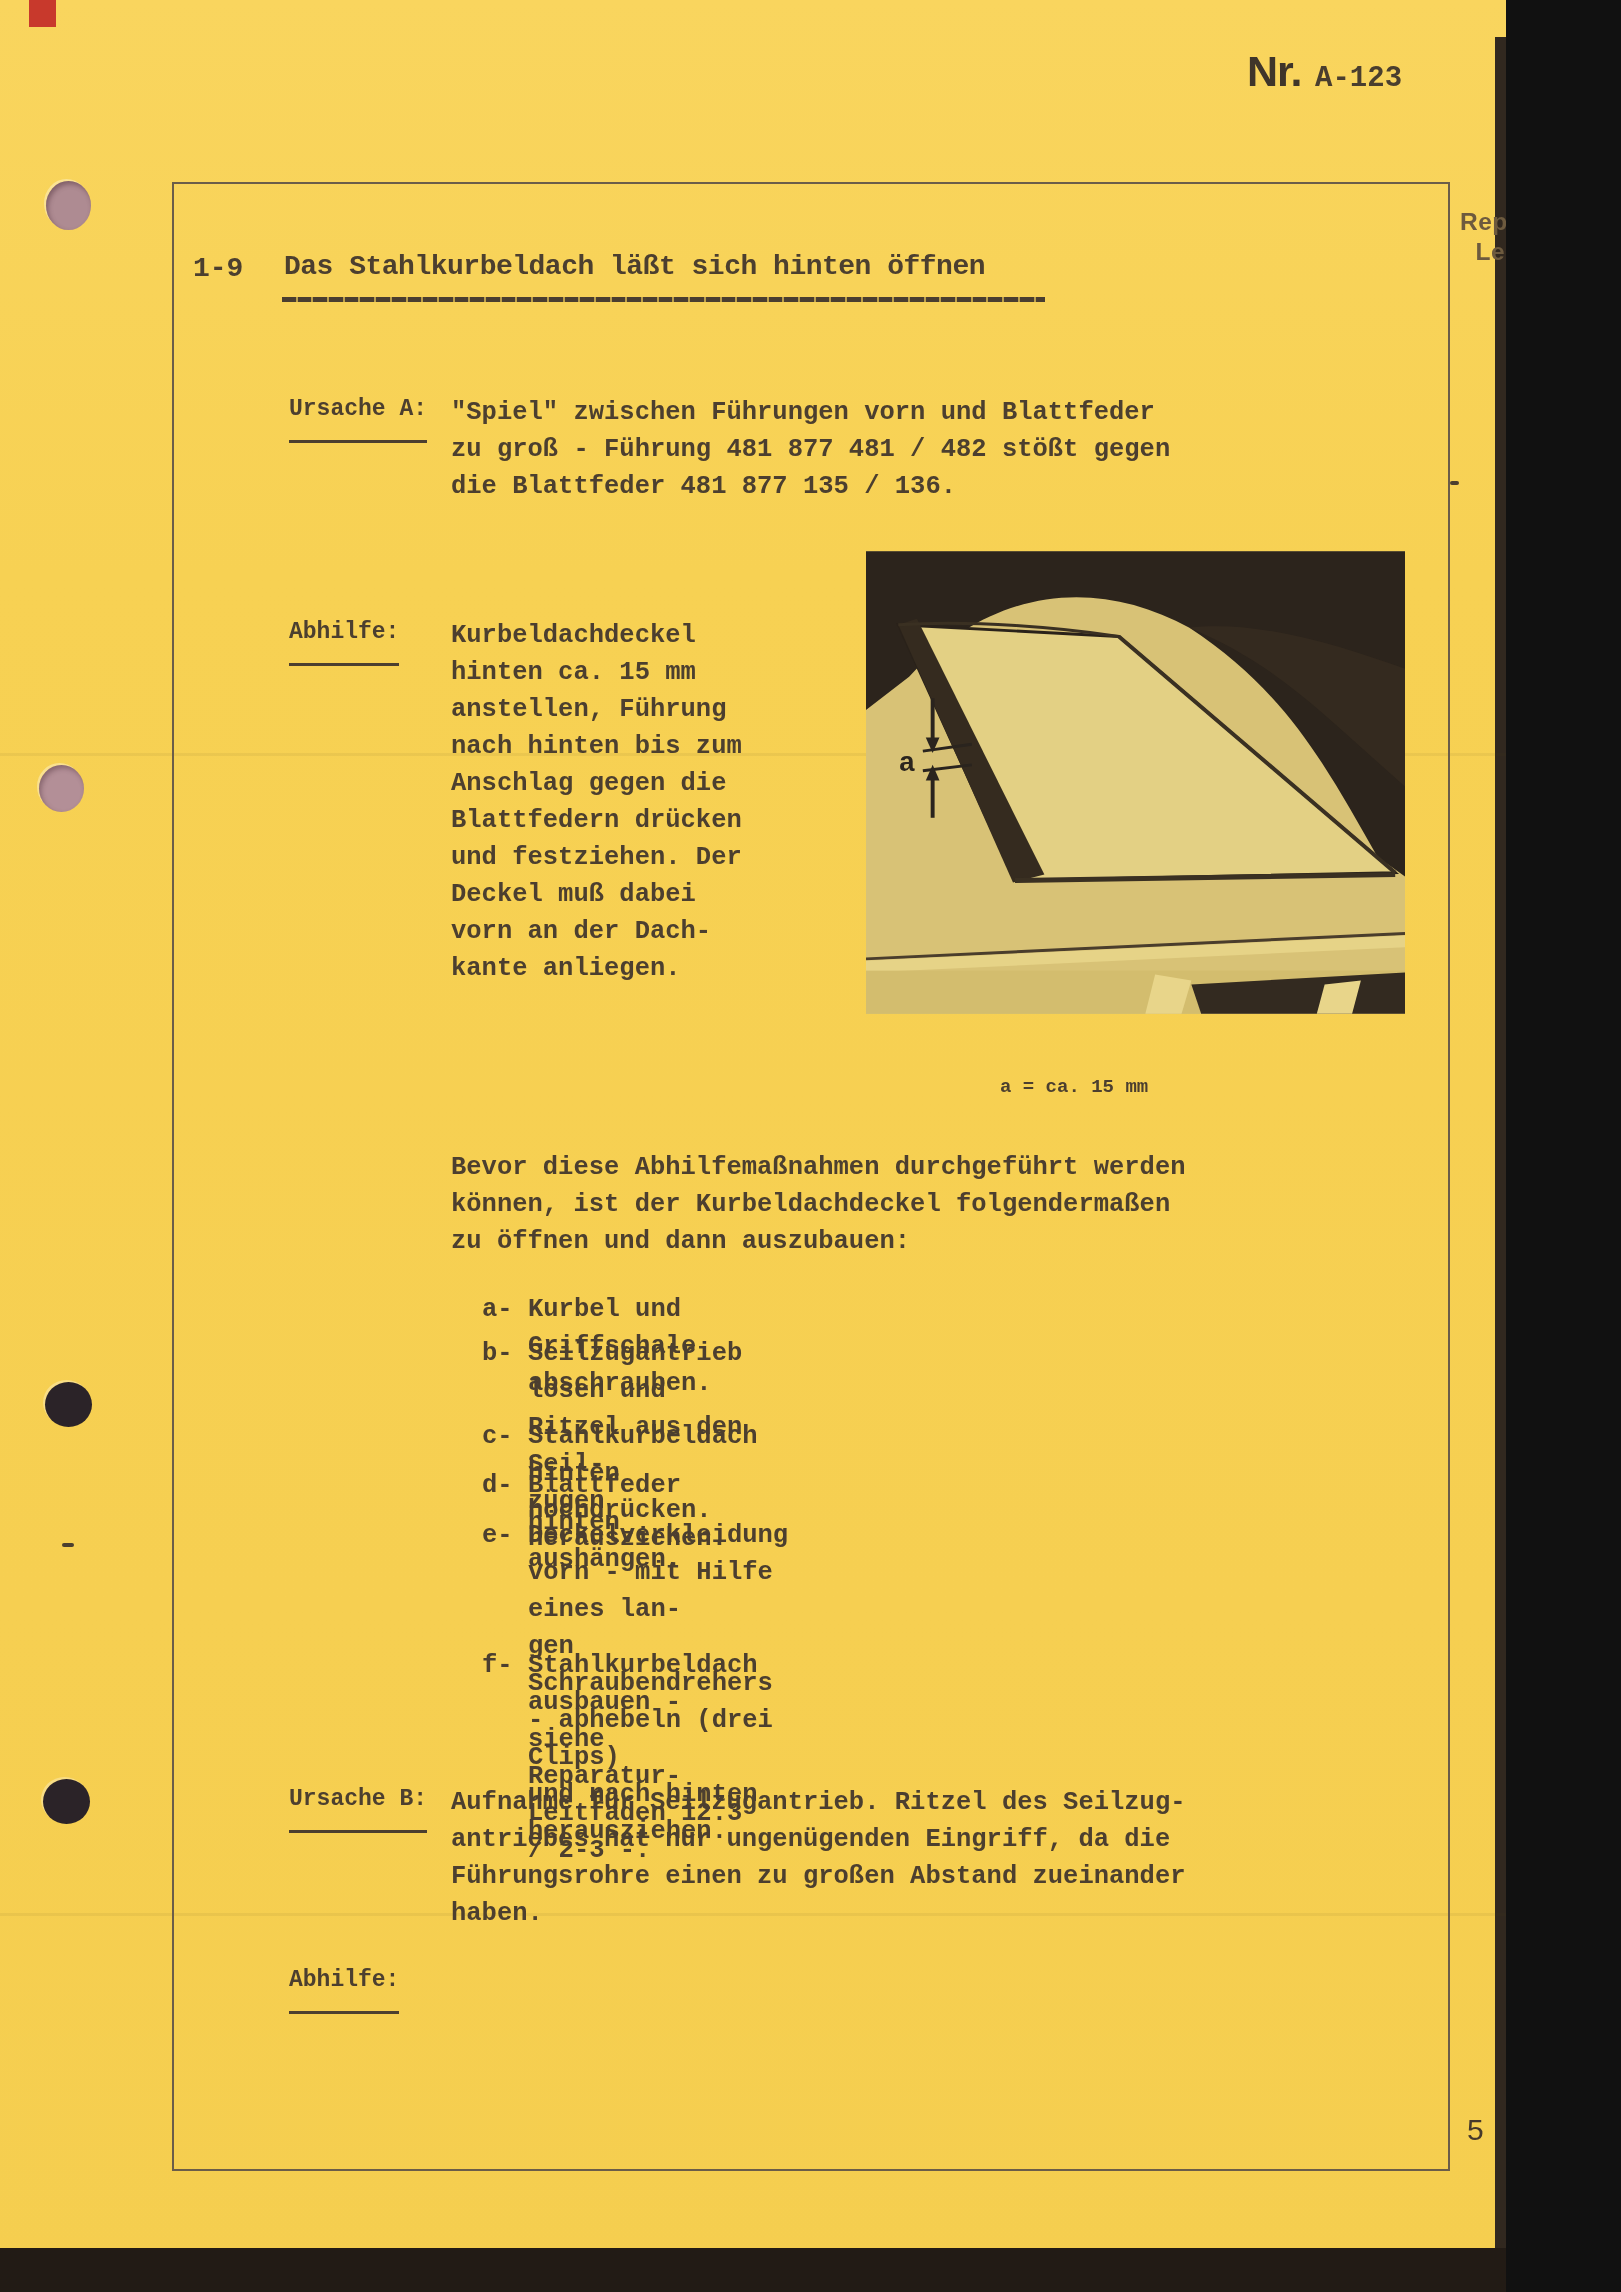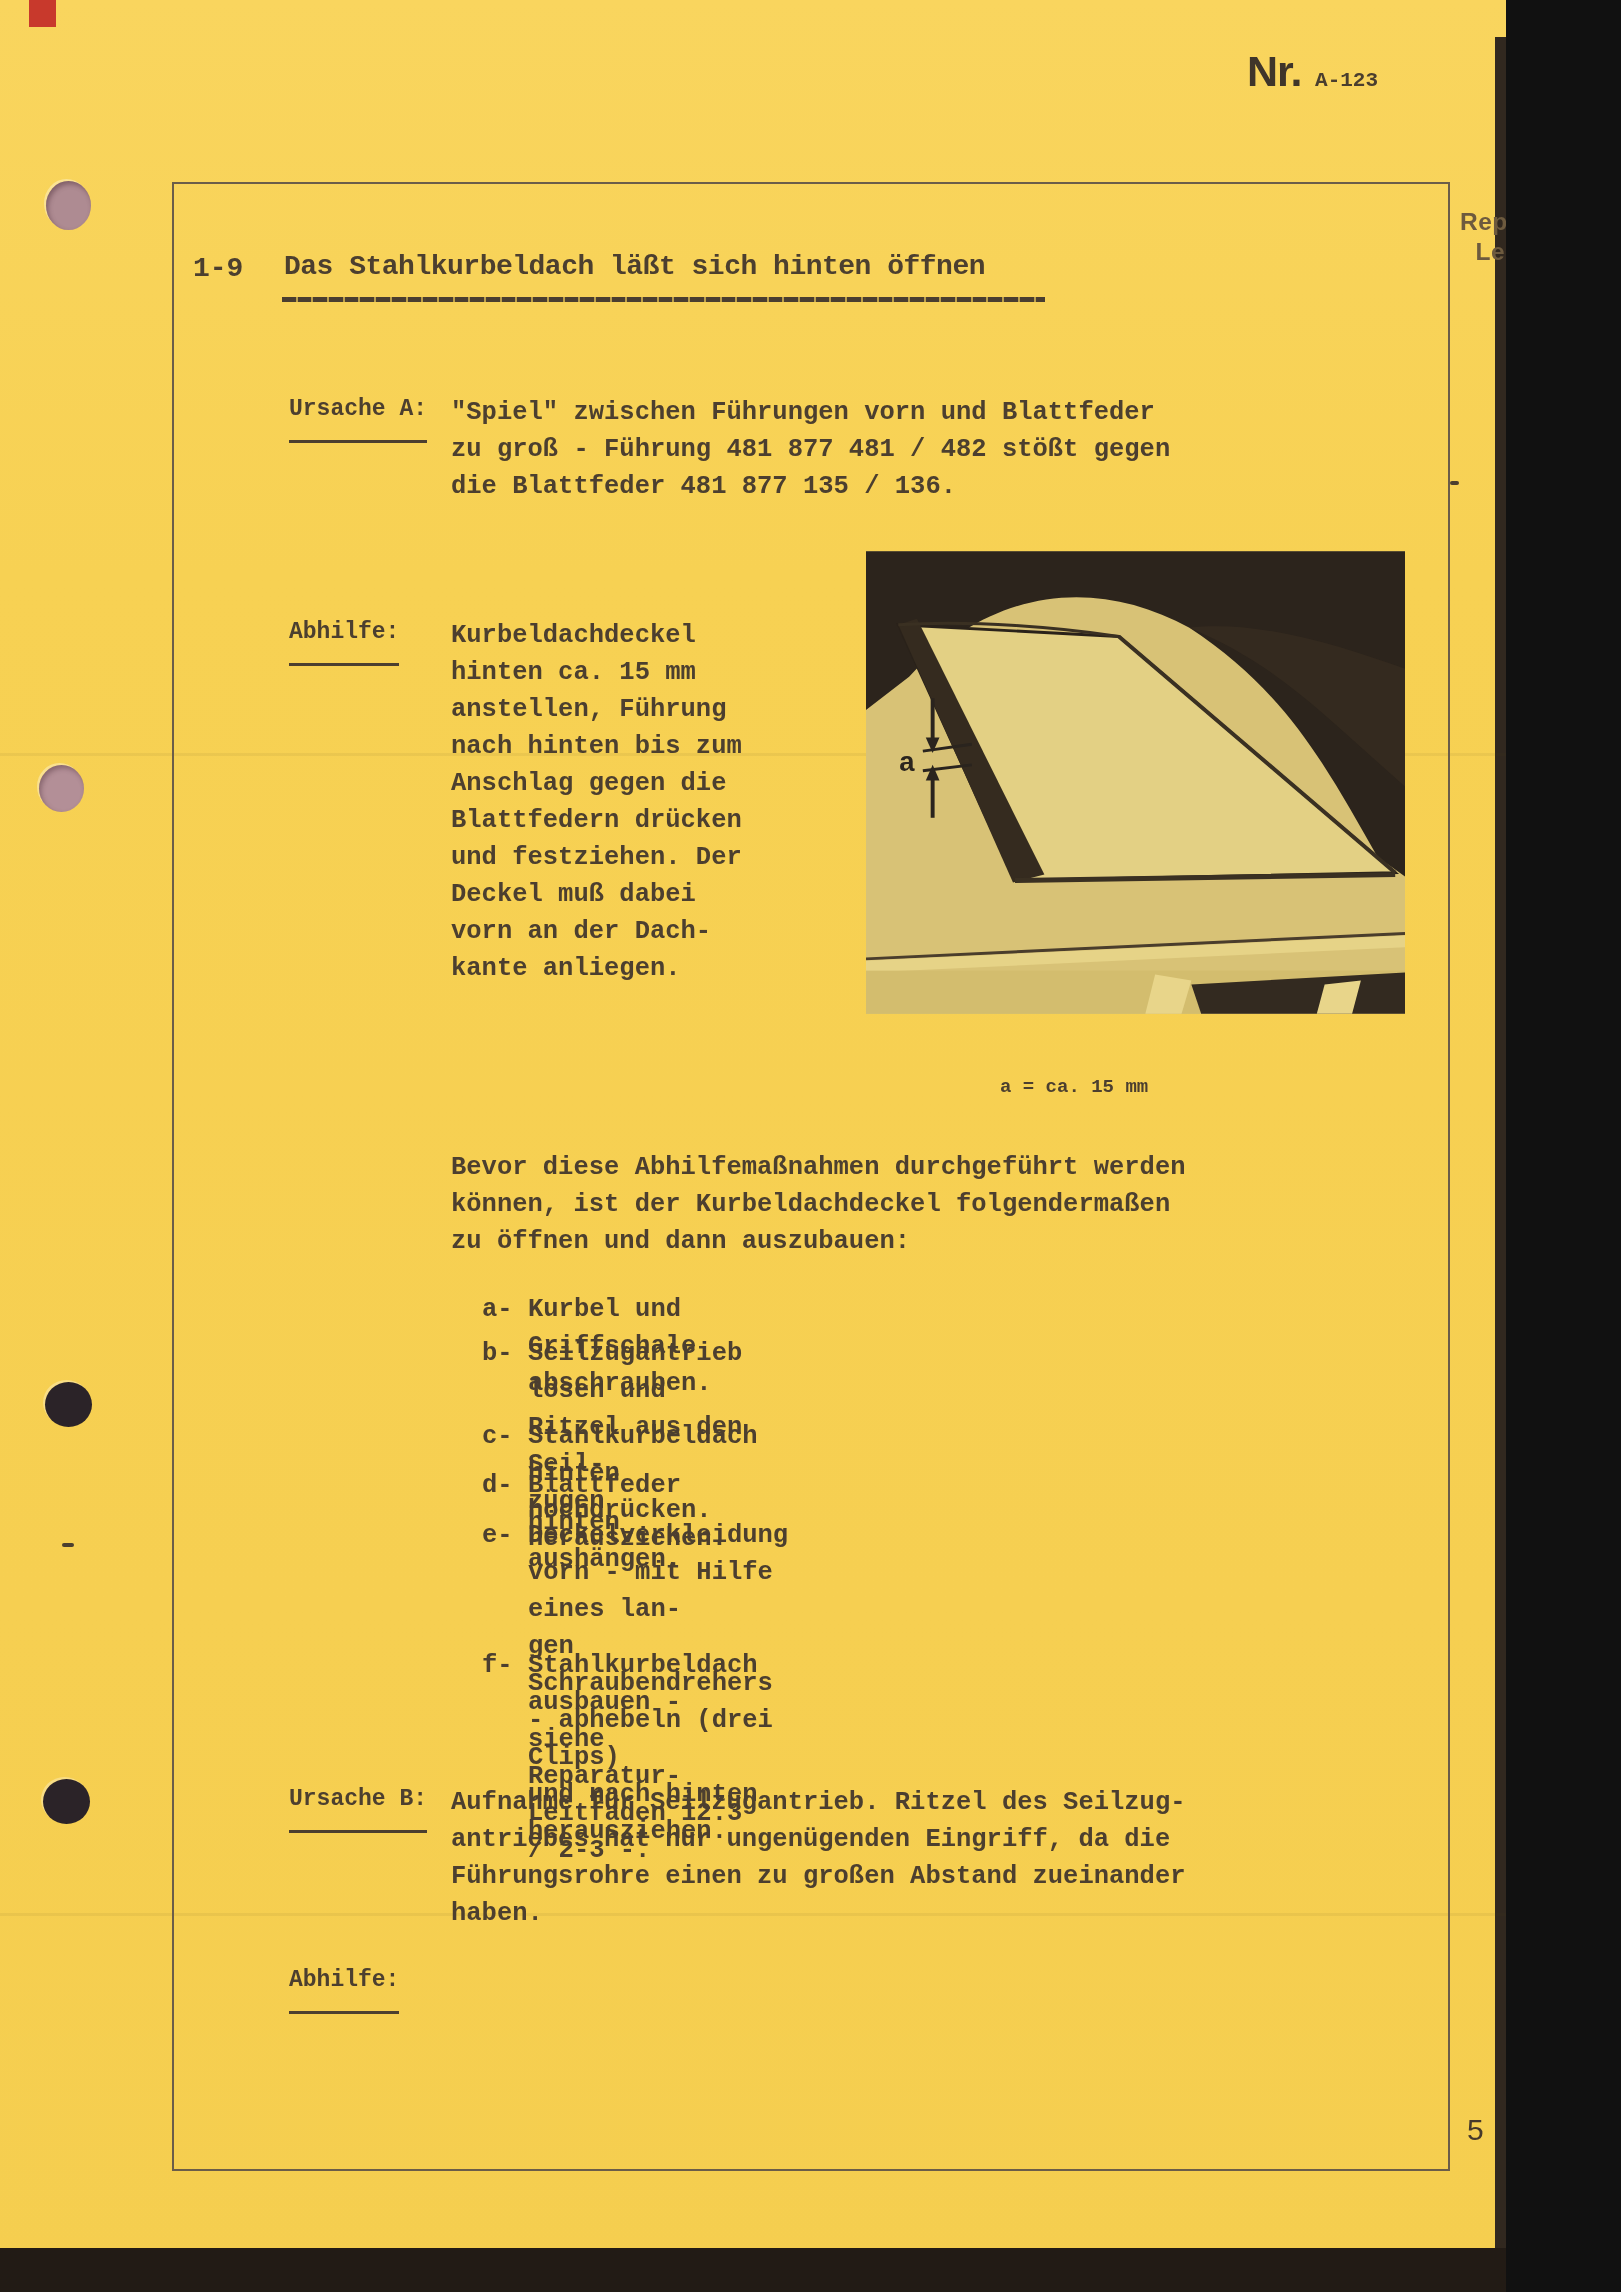--- a/index.html
+++ b/index.html
@@ -19,21 +19,21 @@
   .hole1{left:46px;top:181px;width:45px;height:49px;background:#ae8b92;box-shadow:inset 2px 2.9px 4.9px rgba(70,40,50,.45), -2px -2px 0 rgba(255,255,255,.35);}
   .hole2{left:39px;top:765px;width:45px;height:47px;background:#b38f97;box-shadow:inset 2px 2.9px 4.9px rgba(70,40,50,.4), -2px -2px 0 rgba(255,255,255,.35);}
   .hole3{left:45px;top:1382px;width:47px;height:45px;background:#2b2328;box-shadow:-2px -2px 0 rgba(255,255,255,.3);}
   .hole4{left:43px;top:1779px;width:47px;height:45px;background:#2b2328;box-shadow:-2px -2px 0 rgba(255,255,255,.3);}
   .crease{position:absolute;left:0;width:1621px;height:2.9px;background:rgba(90,70,30,.07);}
   .stray{position:absolute;background:#4c3f2f;border-radius:2px;}
 
   
   .nr-line{position:absolute;left:1247px;top:47px;display:flex;align-items:baseline;gap:13.7px;}
   .nr-label{font-family:"Liberation Sans",sans-serif;font-weight:bold;font-size:43px;color:#3f352a;letter-spacing:-1px;}
-  .nr-value{font-size:21px;font-weight:700;color:#4a3e2e;}
+  .nr-value{font-size:29px;font-weight:700;color:#4a3e2e;}
   .sidenote{position:absolute;left:1460px;top:177px;font-family:"Liberation Sans",sans-serif;font-weight:bold;font-size:24.5px;line-height:30px;color:#6d5a3e;letter-spacing:0.5px;text-align:right;}
 
   
   .content-box{position:absolute;left:172px;top:182px;width:1274px;height:1985px;border:2px solid #6b5d49;}
 
   
   .abs{position:absolute;white-space:pre-line;}
   .t{font-size:25.5px;font-weight:700;line-height:37px;}
   .title-index{font-size:28px;font-weight:700;}
   .title-text{font-size:28px;font-weight:700;letter-spacing:-0.5px;}

